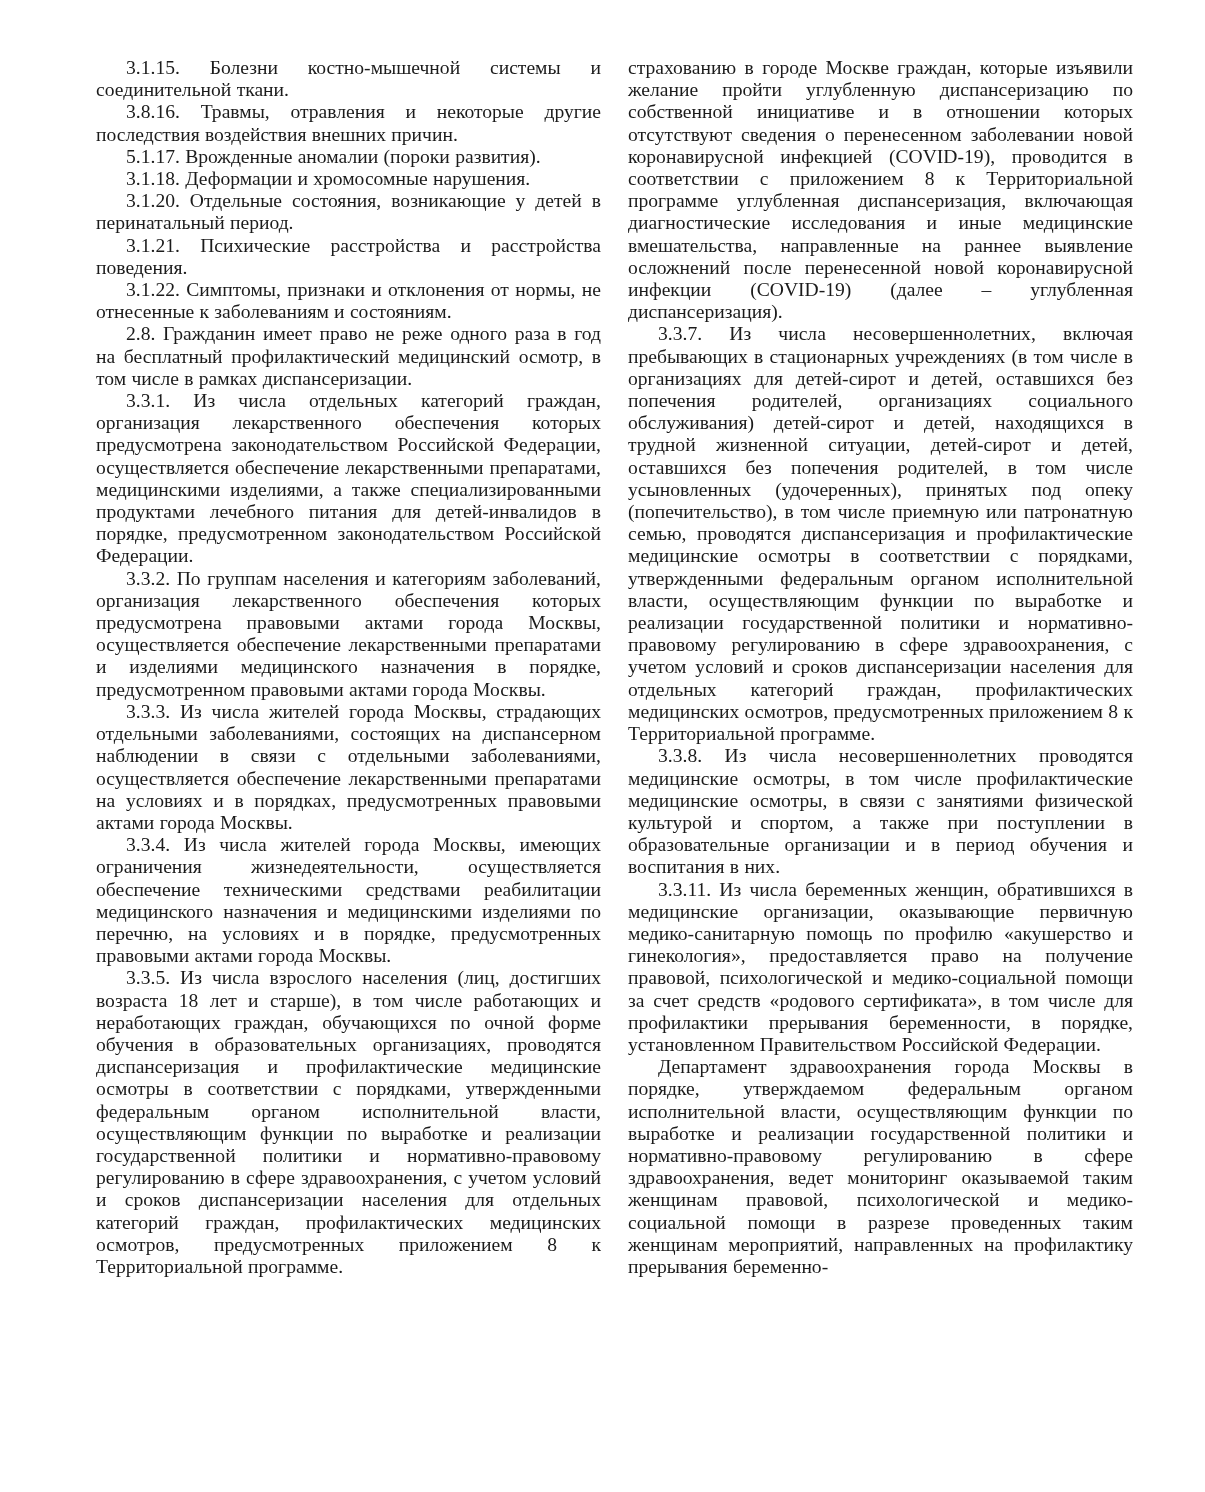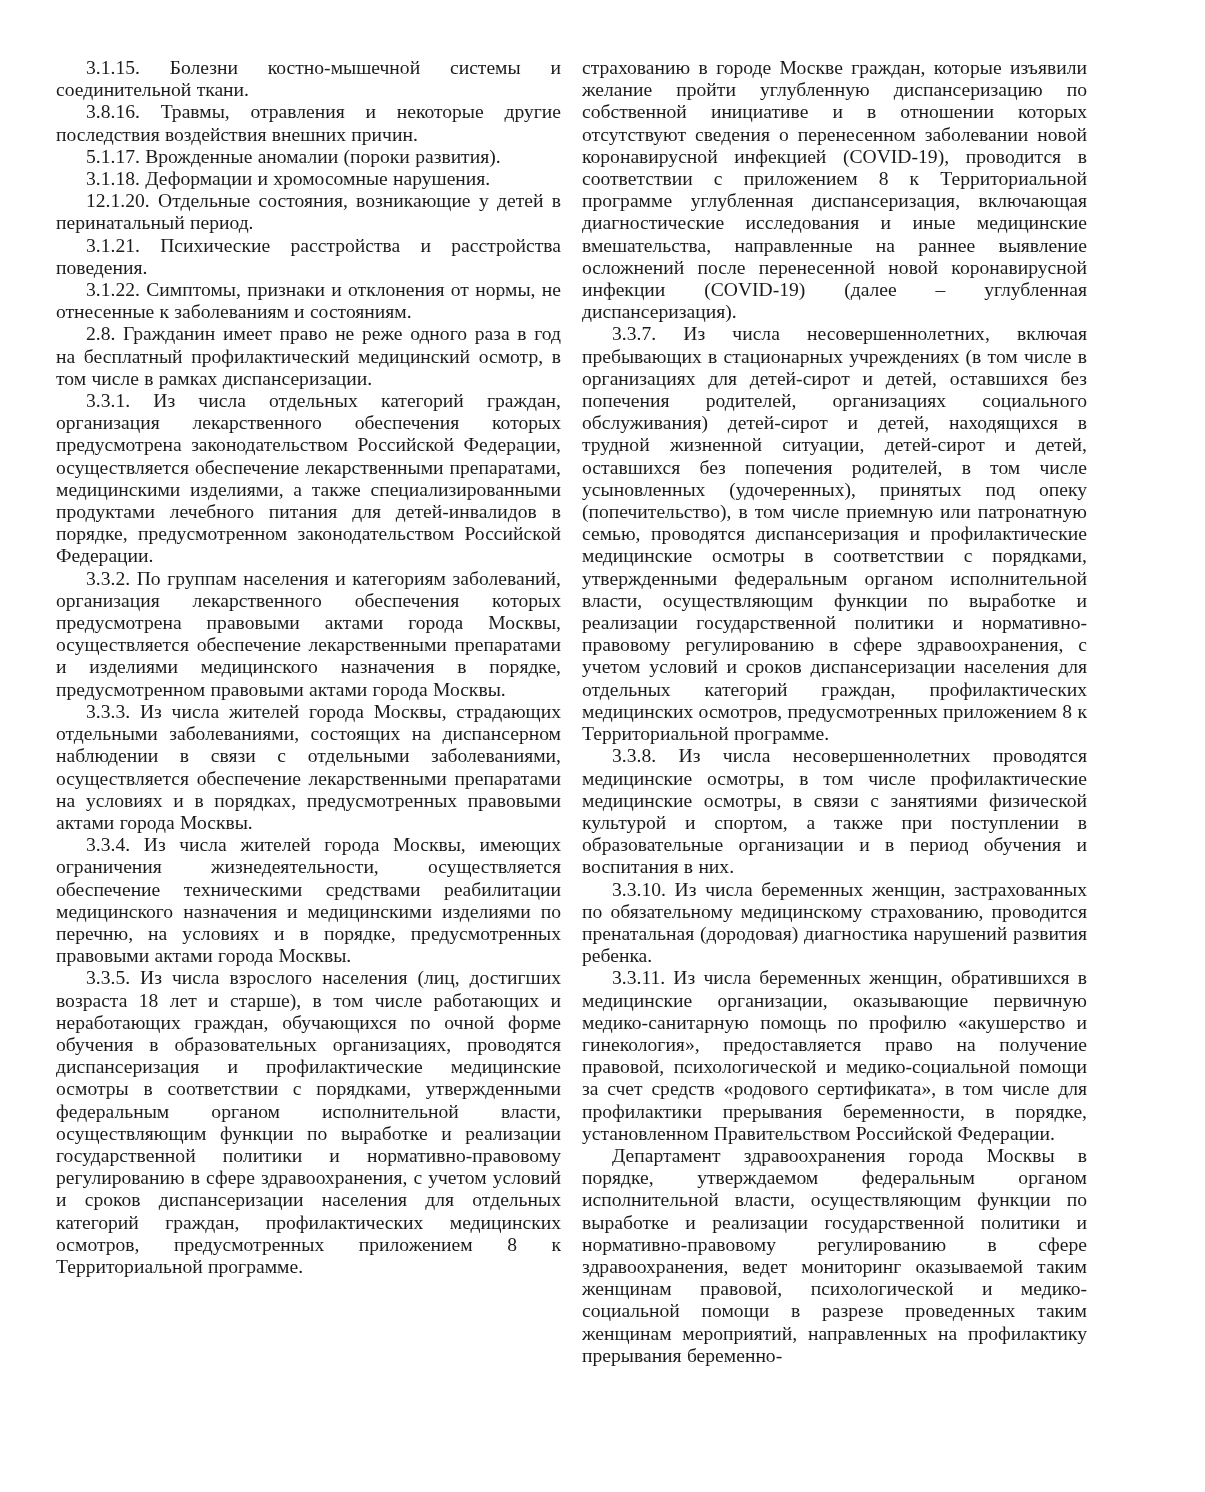--- a/index.html
+++ b/index.html
@@ -10,23 +10,23 @@
   body {
     width: 1205px;
     height: 1492px;
     overflow: hidden;
     font-family: "Liberation Serif", "DejaVu Serif", serif;
   }
   .page {
     box-sizing: border-box;
     width: 1205px;
     height: 1492px;
-    padding: 57px 70px 30px 56px;
+    padding: 57px 70px 30px 96px;
     display: flex;
-    gap: 21px;
+    gap: 27px;
     color: #1b1b1b;
   }
   .column {
     width: 505px;
     flex: 0 0 505px;
     font-size: 19.6px;
     line-height: 22.2px;
     text-align: justify;
     hyphens: auto;
     -webkit-hyphens: auto;
@@ -42,31 +42,30 @@
 </style>
 </head>
 <body style="background: rgb(255, 255, 255);">
 
 <div class="page" style="color: rgb(27, 27, 27);">
   <div class="column">
       <p class="para indent">3.1.15. Болезни костно-мышечной системы и соединительной ткани.</p>
       <p class="para indent">3.8.16. Травмы, отравления и некоторые другие последствия воздействия внешних причин.</p>
       <p class="para indent">5.1.17. Врожденные аномалии (пороки развития).</p>
       <p class="para indent">3.1.18. Деформации и хромосомные нарушения.</p>
-      <p class="para indent">12.1.20. Отдельные состояния, возникающие у детей в перинатальный период.</p>
+      <p class="para indent">3.1.20. Отдельные состояния, возникающие у детей в перинатальный период.</p>
       <p class="para indent">3.1.21. Психические расстройства и расстройства поведения.</p>
       <p class="para indent">3.1.22. Симптомы, признаки и отклонения от нормы, не отнесенные к заболеваниям и состояниям.</p>
       <p class="para indent">2.8. Гражданин имеет право не реже одного раза в год на бесплатный профилактический медицинский осмотр, в том числе в рамках диспансеризации.</p>
       <p class="para indent">3.3.1. Из числа отдельных категорий граждан, организация лекарственного обеспечения которых предусмотрена законодательством Российской Федерации, осуществляется обеспечение лекарственными препаратами, медицинскими изделиями, а также специализированными продуктами лечебного питания для детей-инвалидов в порядке, предусмотренном законодательством Российской Федерации.</p>
       <p class="para indent">3.3.2. По группам населения и категориям заболеваний, организация лекарственного обеспечения которых предусмотрена правовыми актами города Москвы, осуществляется обеспечение лекарственными препаратами и изделиями медицинского назначения в порядке, предусмотренном правовыми актами города Москвы.</p>
       <p class="para indent">3.3.3. Из числа жителей города Москвы, страдающих отдельными заболеваниями, состоящих на диспансерном наблюдении в связи с отдельными заболеваниями, осуществляется обеспечение лекарственными препаратами на условиях и в порядках, предусмотренных правовыми актами города Москвы.</p>
       <p class="para indent">3.3.4. Из числа жителей города Москвы, имеющих ограничения жизнедеятельности, осуществляется обеспечение техническими средствами реабилитации медицинского назначения и медицинскими изделиями по перечню, на условиях и в порядке, предусмотренных правовыми актами города Москвы.</p>
       <p class="para indent">3.3.5. Из числа взрослого населения (лиц, достигших возраста 18 лет и старше), в том числе работающих и неработающих граждан, обучающихся по очной форме обучения в образовательных организациях, проводятся диспансеризация и профилактические медицинские осмотры в соответствии с порядками, утвержденными федеральным органом исполнительной власти, осуществляющим функции по выработке и реализации государственной политики и нормативно-правовому регулированию в сфере здравоохранения, с учетом условий и сроков диспансеризации населения для отдельных категорий граждан, профилактических медицинских осмотров, предусмотренных приложением 8 к Территориальной программе.</p>
     </div>
   <div class="column">
       <p class="para">страхованию в городе Москве граждан, которые изъявили желание пройти углубленную диспансеризацию по собственной инициативе и в отношении которых отсутствуют сведения о перенесенном заболевании новой коронавирусной инфекцией (COVID-19), проводится в соответствии с приложением 8 к Территориальной программе углубленная диспансеризация, включающая диагностические исследования и иные медицинские вмешательства, направленные на раннее выявление осложнений после перенесенной новой коронавирусной инфекции (COVID-19) (далее – углубленная диспансеризация).</p>
       <p class="para indent">3.3.7. Из числа несовершеннолетних, включая пребывающих в стационарных учреждениях (в том числе в организациях для детей-сирот и детей, оставшихся без попечения родителей, организациях социального обслуживания) детей-сирот и детей, находящихся в трудной жизненной ситуации, детей-сирот и детей, оставшихся без попечения родителей, в том числе усыновленных (удочеренных), принятых под опеку (попечительство), в том числе приемную или патронатную семью, проводятся диспансеризация и профилактические медицинские осмотры в соответствии с порядками, утвержденными федеральным органом исполнительной власти, осуществляющим функции по выработке и реализации государственной политики и нормативно-правовому регулированию в сфере здравоохранения, с учетом условий и сроков диспансеризации населения для отдельных категорий граждан, профилактических медицинских осмотров, предусмотренных приложением 8 к Территориальной программе.</p>
       <p class="para indent">3.3.8. Из числа несовершеннолетних проводятся медицинские осмотры, в том числе профилактические медицинские осмотры, в связи с занятиями физической культурой и спортом, а также при поступлении в образовательные организации и в период обучения и воспитания в них.</p>
-      <p class="para indent">3.3.10. Из числа беременных женщин, застрахованных по обязательному медицинскому страхованию, проводится пренатальная (дородовая) диагностика нарушений развития ребенка.</p>
       <p class="para indent">3.3.11. Из числа беременных женщин, обратившихся в медицинские организации, оказывающие первичную медико-санитарную помощь по профилю «акушерство и гинекология», предоставляется право на получение правовой, психологической и медико-социальной помощи за счет средств «родового сертификата», в том числе для профилактики прерывания беременности, в порядке, установленном Правительством Российской Федерации.</p>
       <p class="para indent">Департамент здравоохранения города Москвы в порядке, утверждаемом федеральным органом исполнительной власти, осуществляющим функции по выработке и реализации государственной политики и нормативно-правовому регулированию в сфере здравоохранения, ведет мониторинг оказываемой таким женщинам правовой, психологической и медико-социальной помощи в разрезе проведенных таким женщинам мероприятий, направленных на профилактику прерывания беременно-</p>
     </div>
 </div>
 
 </body></html>

